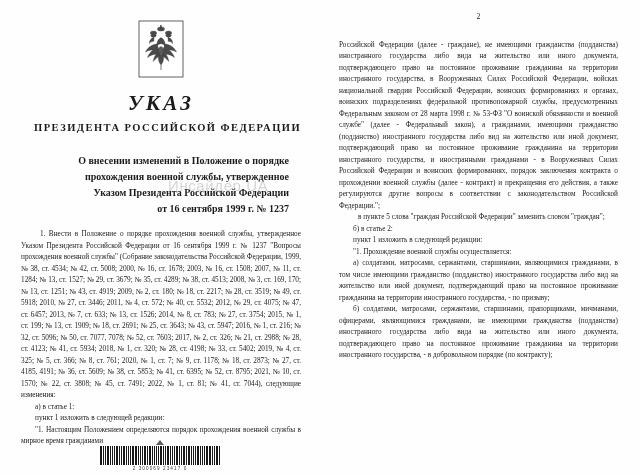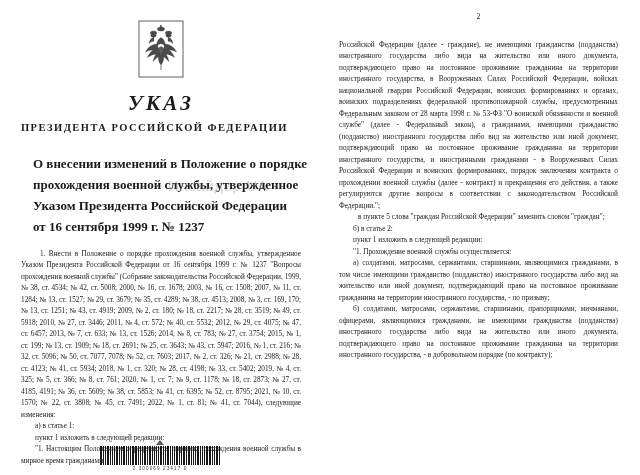--- a/index.html
+++ b/index.html
@@ -55,30 +55,30 @@
   .decree-title {
     text-align: center;
     font-size: 21px;
     font-weight: bold;
     letter-spacing: 3.2px;
     margin-top: 10px;
     line-height: 1.1;
     font-style: italic;
   }
   .decree-subtitle {
-    text-align: left;
+    text-align: right;
     font-size: 10.5px;
     font-weight: bold;
     letter-spacing: 1.45px;
     margin-top: 7px;
     line-height: 1.1;
   }
   .doc-heading {
-    text-align: left;
-    font-size: 13px;
+    text-align: right;
+    font-size: 10px;
     font-weight: bold;
     line-height: 1.62;
     margin-top: 19px;
     padding: 0 12px;
   }
   .doc-heading div {
     white-space: nowrap;
   }
 
   

